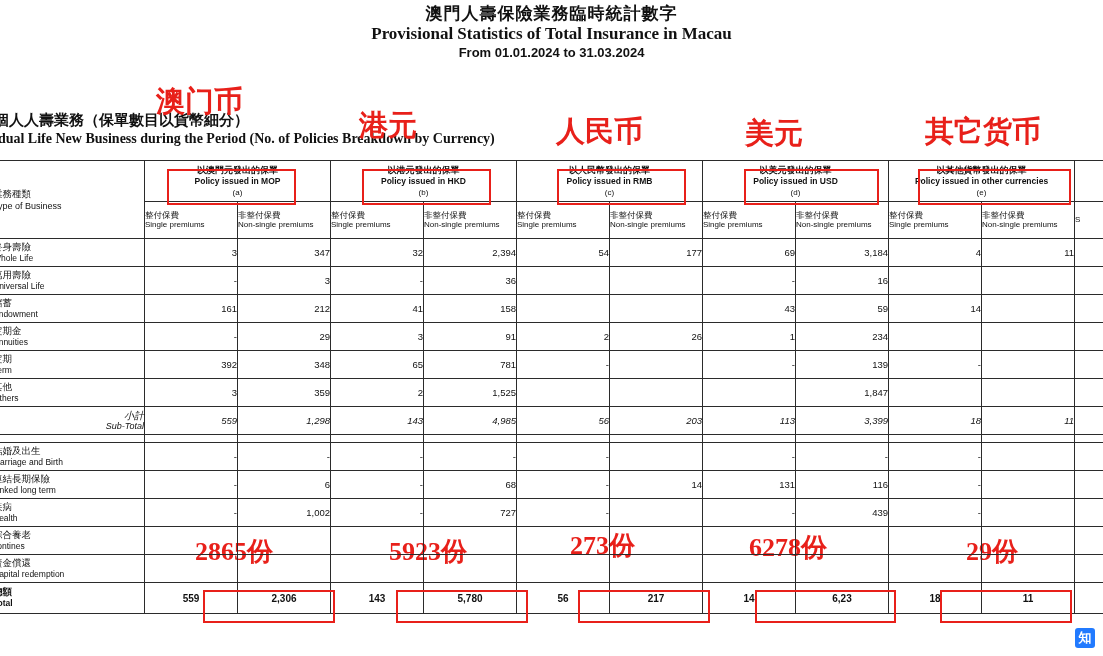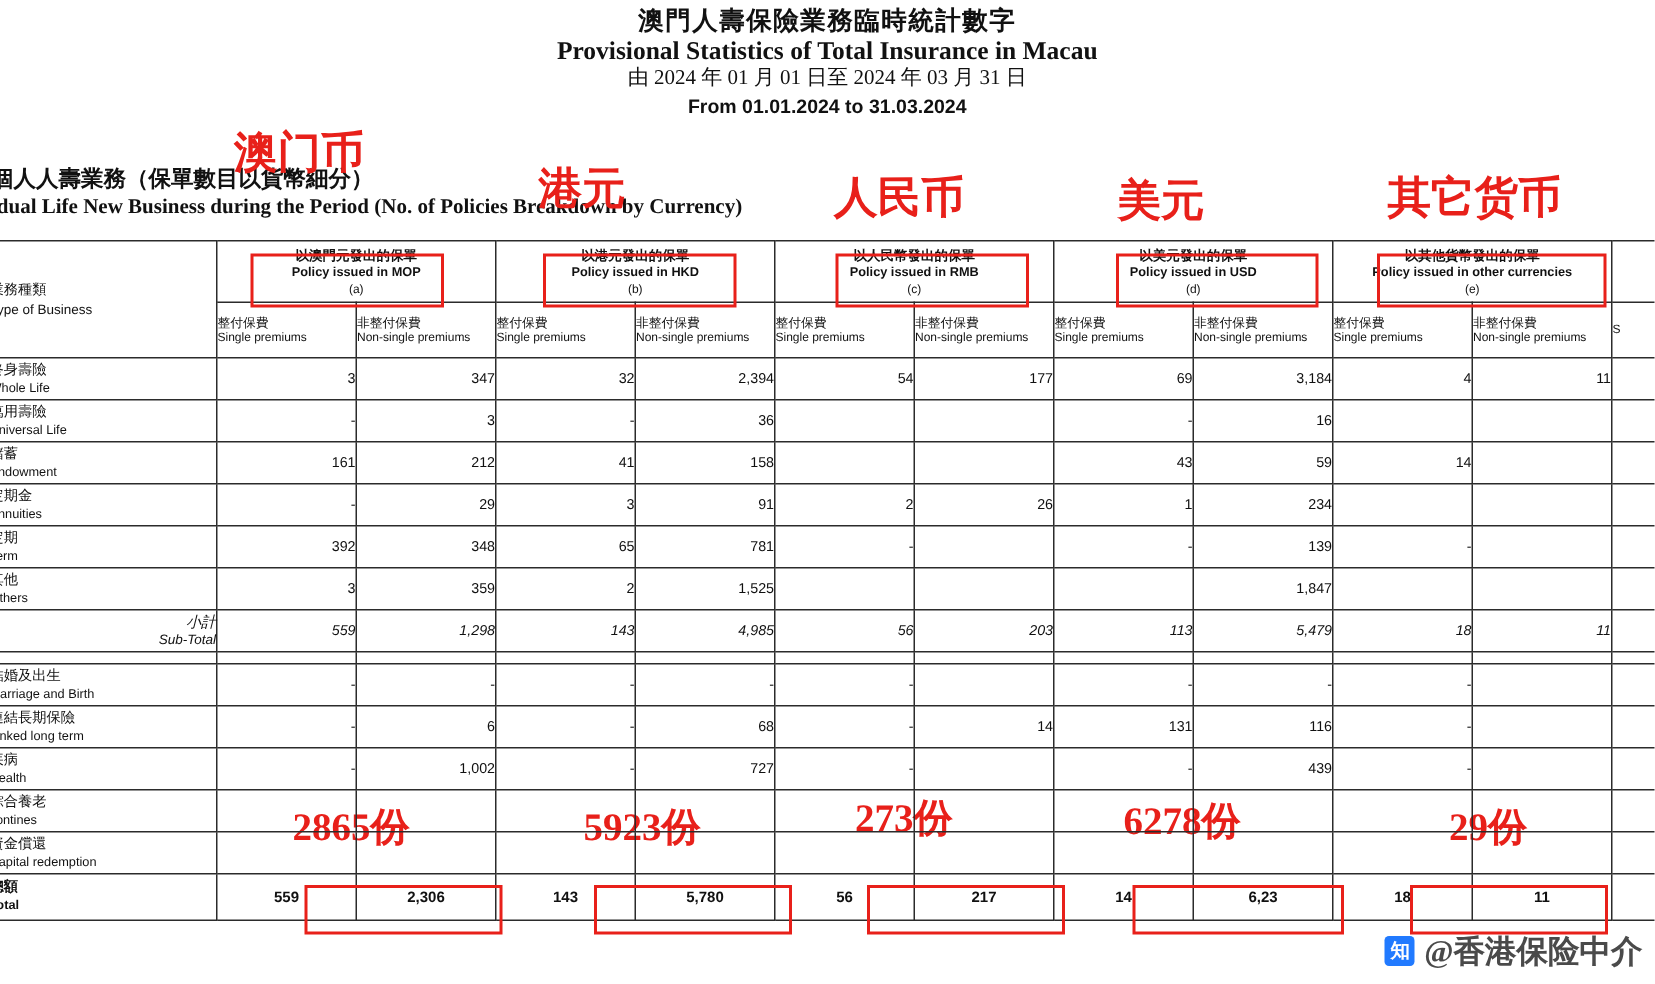--- a/index.html
+++ b/index.html
@@ -201,21 +201,20 @@
     justify-content: center;
     font-family: "Liberation Sans", sans-serif;
   }
 </style>
 </head>
 <body>
 
 <div class="title-block">
   <div class="title-zh">澳門人壽保險業務臨時統計數字</div>
   <div class="title-en">Provisional Statistics of Total Insurance in Macau</div>
-  <div class="title-period-zh">由 2024 年 01 月 01 日至 2024 年 03 月 31 日</div>
   <div class="title-period-en">From 01.01.2024 to 31.03.2024</div>
 </div>
 
 <div class="section-head">
   <div class="section-zh">個人人壽業務（保單數目以貨幣細分）</div>
   <div class="section-en">idual Life New Business during the Period (No. of Policies Breakdown by Currency)</div>
 </div>
 
 <div class="annot annot-cur" style="left:156px; top:82px;">澳门币</div>
 <div class="annot annot-cur" style="left:359px; top:106px;">港元</div>
@@ -437,21 +436,21 @@
       <div class="zh">小計</div>
       <div>Sub-Total</div>
     </td>
     <td class="num">559</td>
     <td class="num">1,298</td>
     <td class="num dash-left">143</td>
     <td class="num">4,985</td>
     <td class="num dash-left">56</td>
     <td class="num">203</td>
     <td class="num dash-left">113</td>
-    <td class="num">5,479</td>
+    <td class="num">3,399</td>
     <td class="num dash-left">18</td>
     <td class="num">11</td>
     <td class="num"></td>
   </tr>
 
   <tr class="spacer-row">
     <td></td>
           <td></td>
           <td></td>
           <td></td>
@@ -584,14 +583,13 @@
 <div class="redbox" style="left:918px; top:169px; width:153px; height:36px;"></div>
 
 <div class="redbox" style="left:203px; top:590px; width:132px; height:33px;"></div>
 <div class="redbox" style="left:396px; top:590px; width:132px; height:33px;"></div>
 <div class="redbox" style="left:578px; top:590px; width:132px; height:33px;"></div>
 <div class="redbox" style="left:755px; top:590px; width:141px; height:33px;"></div>
 <div class="redbox" style="left:940px; top:590px; width:132px; height:33px;"></div>
 
 <div class="watermark">
   <span class="zhihu-logo">知</span>
-  <span>@香港保险中介</span>
 </div>
 
 </body></html>

